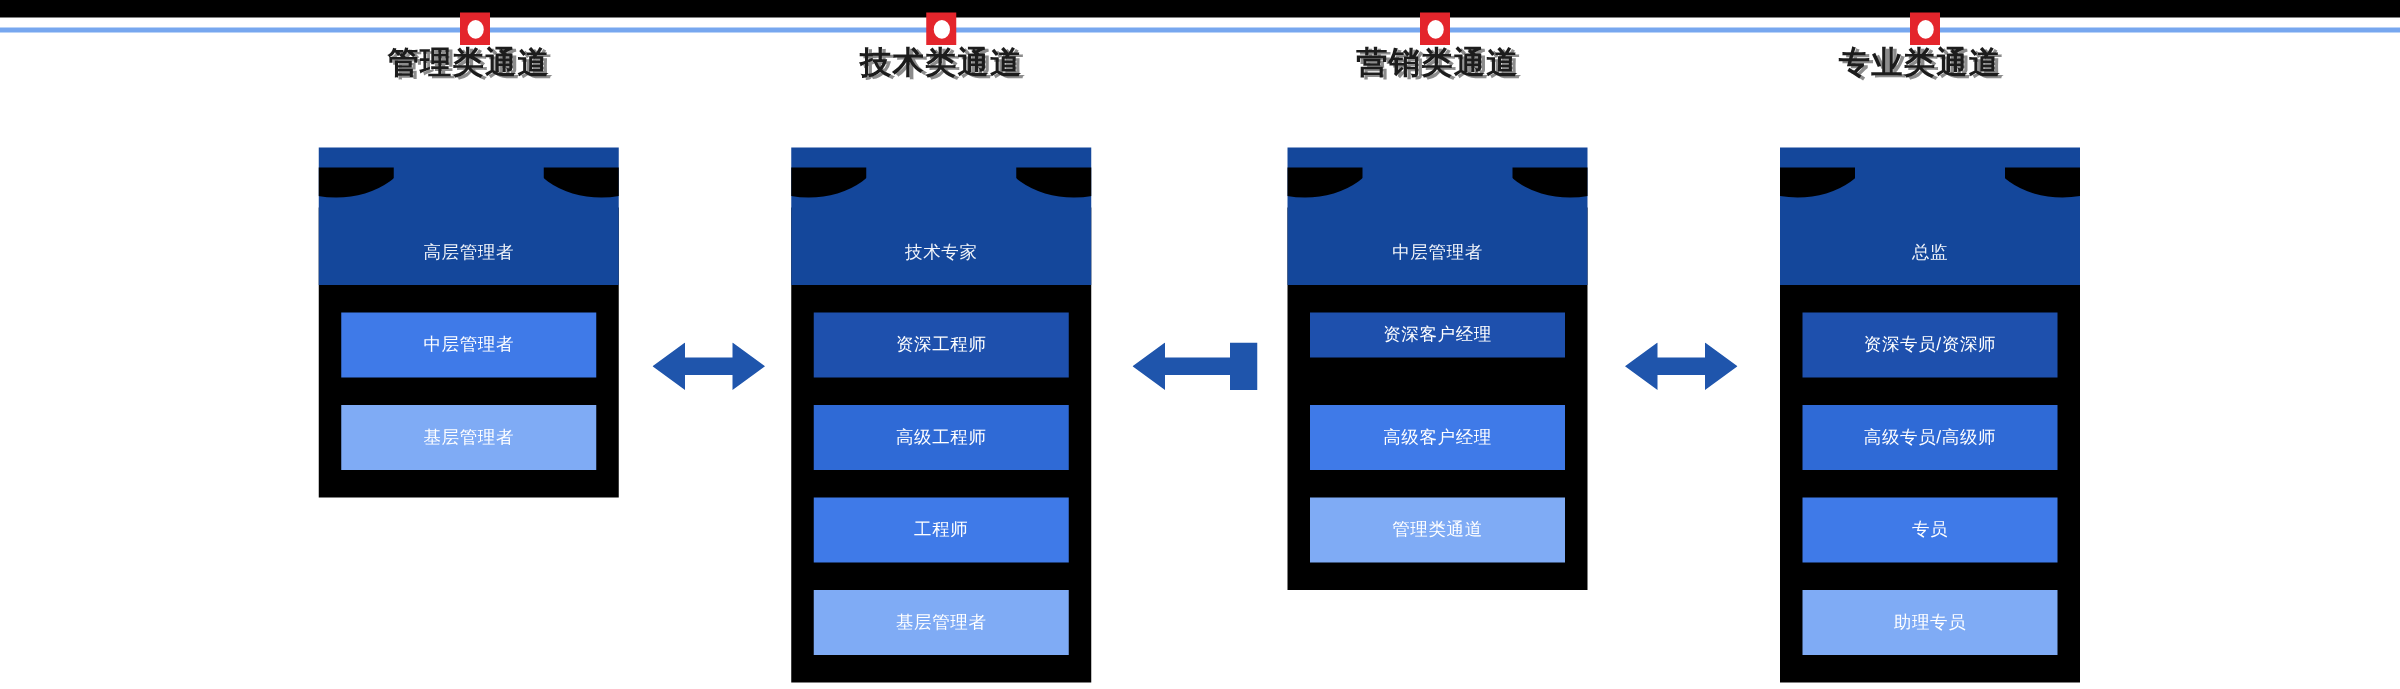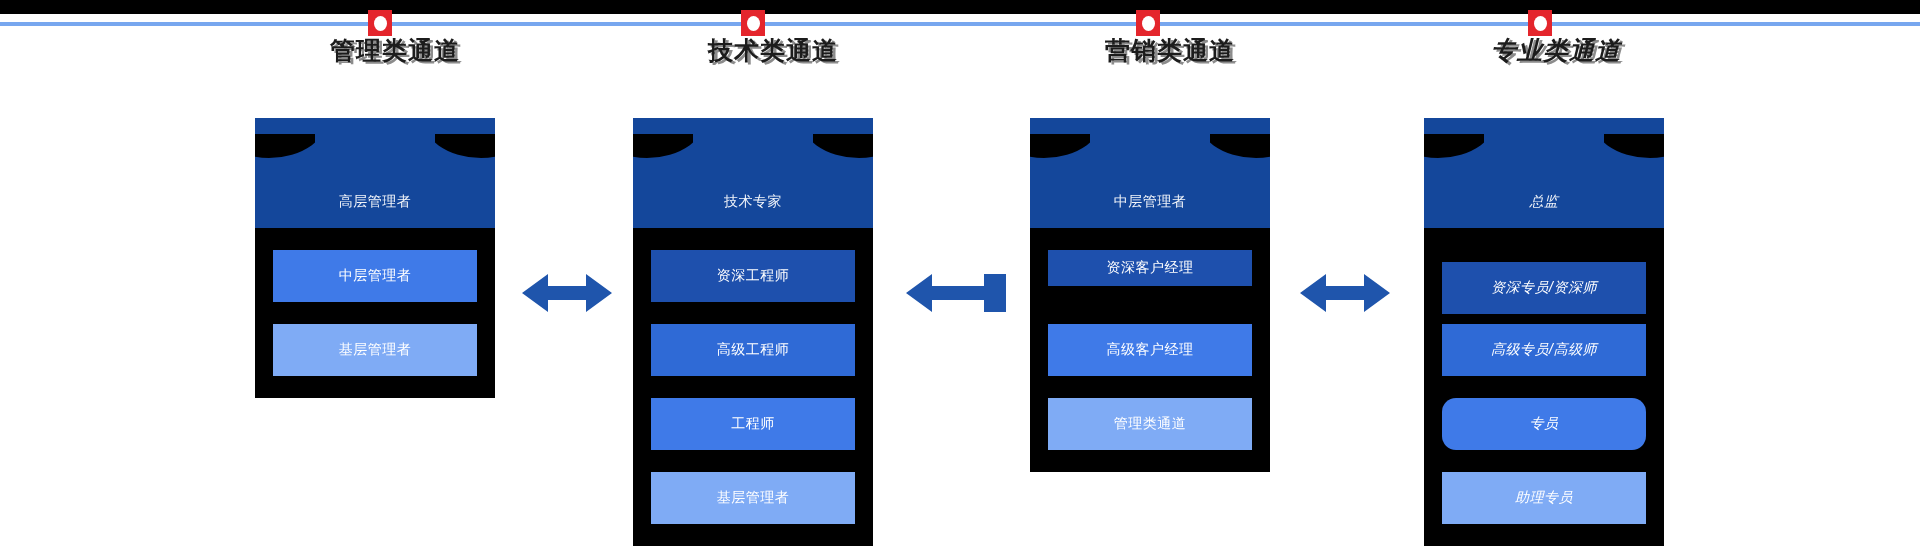--- a/index.html
+++ b/index.html
@@ -32,21 +32,20 @@
 
   
   #diagram{
     position:absolute;left:0;top:26px;width:1920px;height:525px;
   }
 
   
   .ladder{
     position:absolute;
     top:46px;
-    padding-left:40px;
   }
   .ladder-title{
     position:absolute;
     left:0;top:0;width:100%;
     text-align:center;
     font-size:25px;
     font-weight:bold;
     color:#1c1c1c;
     letter-spacing:1px;
     text-shadow:3px 2px 0 #8c8c8c;
@@ -149,31 +148,31 @@
       <div class="ladder-frame" style="top: 94px; width: 240px; height: 306px; background: rgb(0, 0, 0);"></div>
       <div class="ladder-banner" style="left: 0px; top: 46px; width: 240px; height: 110px; background: rgb(20, 71, 155);">
         <span class="swoosh left" style="left: 0px; top: 16px;"></span>
         <span class="swoosh right" style="right: 0px; top: 16px;"></span>
       </div>
       <div class="rung top-rung" style="left: 18px; top: 104px; width: 204px; height: 52px; background: transparent;">中层管理者</div>
       <div class="rung" style="left: 18px; top: 178px; width: 204px; height: 36px; background: rgb(30, 80, 173);">资深客户经理</div>
       <div class="rung" style="left: 18px; top: 252px; width: 204px; height: 52px; background: rgb(63, 122, 232);">高级客户经理</div>
       <div class="rung" style="left: 18px; top: 326px; width: 204px; height: 52px; background: rgb(127, 171, 245);">管理类通道</div>
     </div>
-    <div class="ladder" style="left: 1424px; width: 224px; height: 474px; font-style: italic;">
+    <div class="ladder" style="left: 1424px; width: 224px; height: 474px;">
       <div class="ladder-title" style="top: -34px;">专业类通道</div>
       <div class="ladder-frame" style="top: 94px; width: 240px; height: 380px; background: rgb(0, 0, 0);"></div>
       <div class="ladder-banner" style="left: 0px; top: 46px; width: 240px; height: 110px; background: rgb(20, 71, 155);">
         <span class="swoosh left" style="left: 0px; top: 16px;"></span>
         <span class="swoosh right" style="right: 0px; top: 16px;"></span>
       </div>
       <div class="rung top-rung" style="left: 18px; top: 104px; width: 204px; height: 52px; background: transparent;">总监</div>
-      <div class="rung" style="left: 18px; top: 190px; width: 204px; height: 52px; background: rgb(30, 80, 173);">资深专员/资深师</div>
+      <div class="rung" style="left: 18px; top: 178px; width: 204px; height: 52px; background: rgb(30, 80, 173);">资深专员/资深师</div>
       <div class="rung" style="left: 18px; top: 252px; width: 204px; height: 52px; background: rgb(47, 106, 214);">高级专员/高级师</div>
-      <div class="rung" style="left: 18px; top: 326px; width: 204px; height: 52px; background: rgb(63, 122, 232); border-radius: 14px;">专员</div>
+      <div class="rung" style="left: 18px; top: 326px; width: 204px; height: 52px; background: rgb(63, 122, 232);">专员</div>
       <div class="rung" style="left: 18px; top: 400px; width: 204px; height: 52px; background: rgb(127, 171, 245);">助理专员</div>
     </div>
     <div class="connector" style="left: 522px; width: 90px;">
       <svg width="90" height="38" viewBox="0 0 90 38">
         <polygon points="0,19 26,0 26,12 64,12 64,0 90,19 64,38 64,26 26,26 26,38" fill="#1f55ac"></polygon>
       </svg>
     </div>
     <div class="connector" style="left: 906px; width: 100px;">
       <svg width="100" height="38" viewBox="0 0 100 38">
         <polygon points="0,19 26,0 26,12 78,12 78,0 100,0 100,38 78,38 78,26 26,26 26,38" fill="#1f55ac"></polygon>

